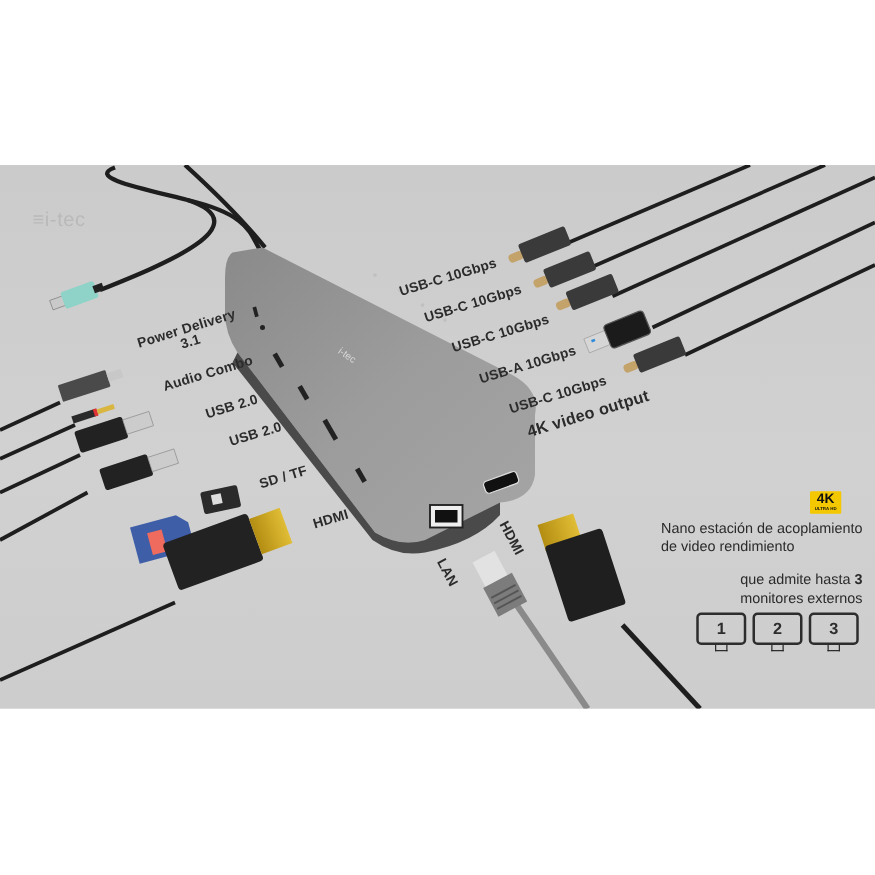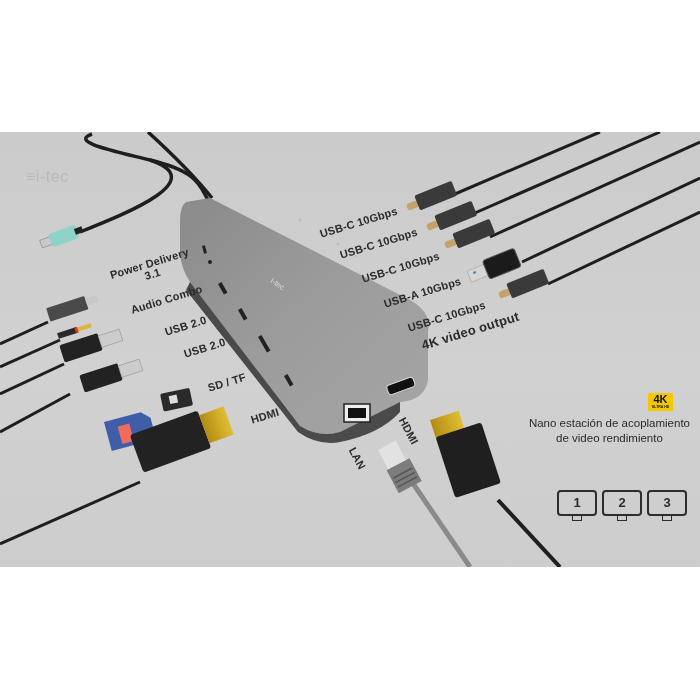--- a/index.html
+++ b/index.html
@@ -1,21 +1,21 @@
 <!DOCTYPE html>
 <html><head>
 <meta charset="utf-8">
 <style>
   html, body { margin: 0; padding: 0; background: #ffffff; }
   body { width: 700px; height: 700px; position: relative; overflow: hidden; font-family: "Liberation Sans", sans-serif; }
   .photo { position: absolute; left: 0; top: 132px; width: 700px; height: 435px; background: linear-gradient(180deg, #cbcbcb 0%, #d1d1d1 55%, #cdcdcd 100%); overflow: hidden; }
   .photo svg.scene { position: absolute; left: 0; top: 0; }
   .lbl { position: absolute; font-weight: bold; color: #2b2b2b; font-size: 11px; white-space: nowrap; transform-origin: left center; letter-spacing: 0.2px; }
   .lbl.lg { font-size: 13px; }
-  .promo { position: absolute; right: 10px; text-align: center; color: #2a2a2a; font-size: 11.5px; line-height: 15px; }
+  .promo { position: absolute; right: 10px; text-align: left; color: #2a2a2a; font-size: 11.5px; line-height: 15px; }
   .promo b { font-weight: bold; }
   .badge4k { position: absolute; left: 648px; top: 261px; width: 25px; height: 18px; background: #f4c800; border-radius: 1px; text-align: center; }
   .badge4k .k { display: block; font-size: 11px; font-weight: bold; line-height: 11px; color: #111; padding-top: 1px; }
   .badge4k .u { display: block; font-size: 3.5px; line-height: 4px; color: #111; font-weight: bold; }
   .monitors { position: absolute; left: 557px; top: 358px; display: flex; gap: 5px; }
   .mon { width: 36px; height: 22px; border: 2px solid #2d2d2d; border-radius: 4px; position: relative; text-align: center; font-weight: bold; font-size: 13px; line-height: 22px; color: #2d2d2d; background: transparent; }
   .mon::after { content: ""; position: absolute; left: 13px; bottom: -7px; width: 8px; height: 4px; border: 1.5px solid #2d2d2d; border-top: none; }
   .watermark { position: absolute; left: 26px; top: 36px; color: #b9b9b9; font-size: 16px; letter-spacing: 0.5px; }
 </style>
 </head>
@@ -185,19 +185,23 @@
 
   <div class="badge4k">
     <span class="k">4K</span>
     <span class="u">ULTRA HD</span>
   </div>
 
   <div class="promo" style="top:284px;">
     <div>Nano estación de acoplamiento</div>
     <div>de video rendimiento</div>
   </div>
+  <div class="promo" style="top:325px;">
+    <div><span>que admite hasta </span><b>3</b></div>
+    <div>monitores externos</div>
+  </div>
 
   <div class="monitors">
     <div class="mon">1</div>
     <div class="mon">2</div>
     <div class="mon">3</div>
   </div>
 </div>
 
 </body></html>

